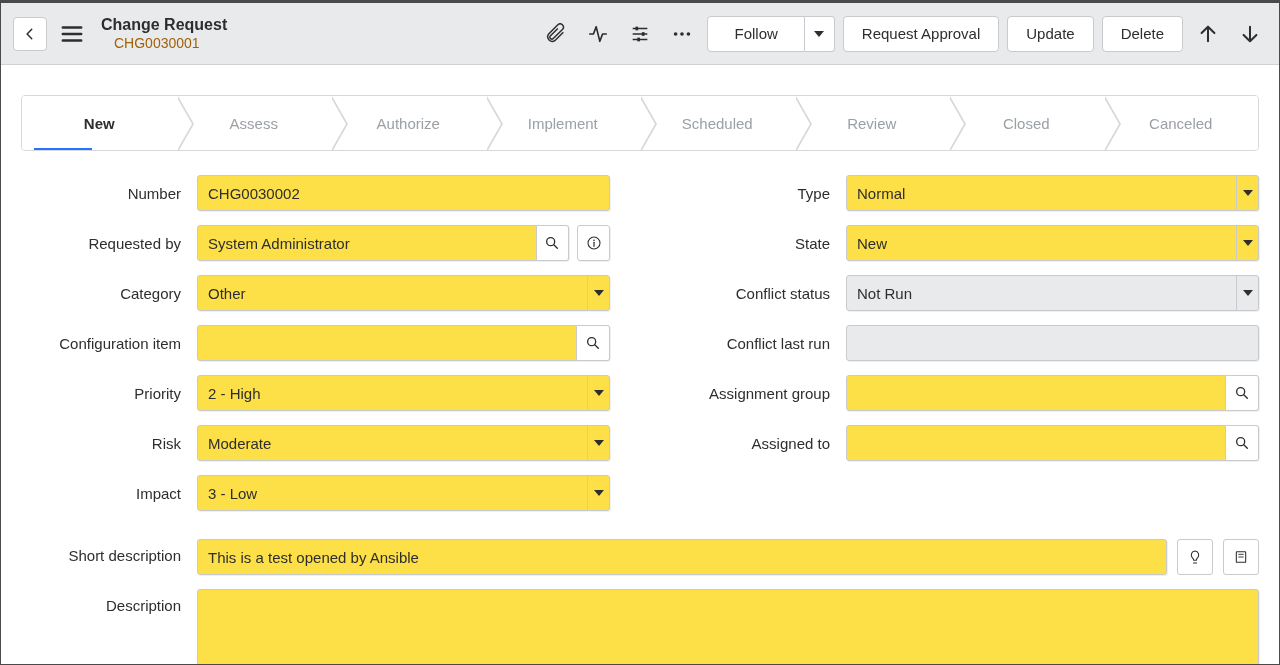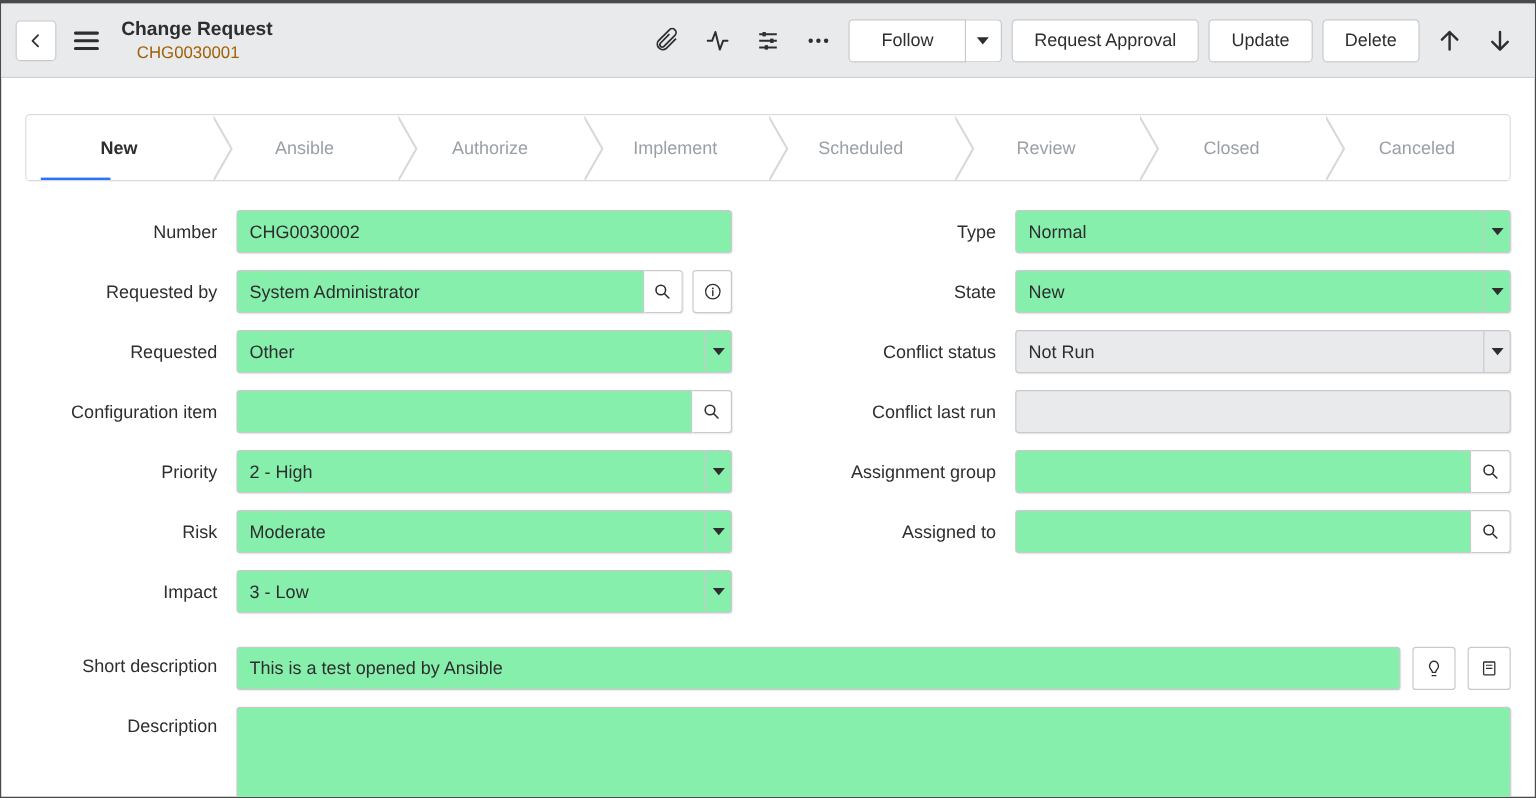--- a/index.html
+++ b/index.html
@@ -59,21 +59,21 @@
   .chev:last-child::after, .chev:last-child::before { display: none; }
 
   
   .form-area { padding: 0 20px; }
   .two-col { display: grid; grid-template-columns: 1fr 1fr; column-gap: 60px; }
   .row { display: grid; grid-template-columns: 160px 1fr; align-items: center; margin-bottom: 14px; column-gap: 16px; }
   .row label { text-align: right; font-size: 15px; color: #2e2e2e; }
   .field-wrap { display: flex; gap: 8px; align-items: center; }
   .text-input, .select-like {
     height: 36px; width: 100%; border: 1px solid #c8cacd; border-radius: 3px;
-    padding: 0 10px; font-size: 15px; background: #86efac; color: #2e2e2e;
+    padding: 0 10px; font-size: 15px; background: #fde047; color: #2e2e2e;
     box-shadow: 1px 1px 0 rgba(0,0,0,0.06);
   }
   .text-input[readonly], .select-like.readonly { background: #e9eaec; color: #2e2e2e; }
   .select-like { position: relative; display:flex; align-items:center; padding-right: 28px; }
   .select-like .caret {
     position: absolute; right: 0; top: 0; width: 22px; height: 100%;
     border-left: 1px solid #c8cacd; display:flex; align-items:center; justify-content:center;
   }
   .lookup { display: flex; width: 100%; }
   .lookup .text-input { border-top-right-radius: 0; border-bottom-right-radius: 0; }
@@ -169,21 +169,21 @@
       </svg>
   </button>
 </div>
 
 <div class="chevrons">
   <div class="chev active">
     <span>New</span>
     <div class="underline"></div>
   </div>
   <div class="chev">
-      <span>Ansible</span>
+      <span>Assess</span>
     </div>
   <div class="chev">
       <span>Authorize</span>
     </div>
   <div class="chev">
       <span>Implement</span>
     </div>
   <div class="chev">
       <span>Scheduled</span>
     </div>
@@ -225,21 +225,21 @@
             <svg width="16" height="16" viewBox="0 0 24 24">
                 <circle cx="12" cy="12" r="9" fill="none" stroke="#2e2e2e" stroke-width="1.6"></circle>
                 <circle cx="12" cy="8" r="1.2" fill="#2e2e2e"></circle>
                 <path d="M12 11v6" stroke="#2e2e2e" stroke-width="1.8" stroke-linecap="round"></path>
               </svg>
           </button>
         </div>
       </div>
 
       <div class="row">
-        <label>Requested</label>
+        <label>Category</label>
         <div class="field-wrap">
           <div class="select-like">
             <span>Other</span>
             <span class="caret">
                 <span class="tri-down"></span>
               </span>
           </div>
         </div>
       </div>
 

